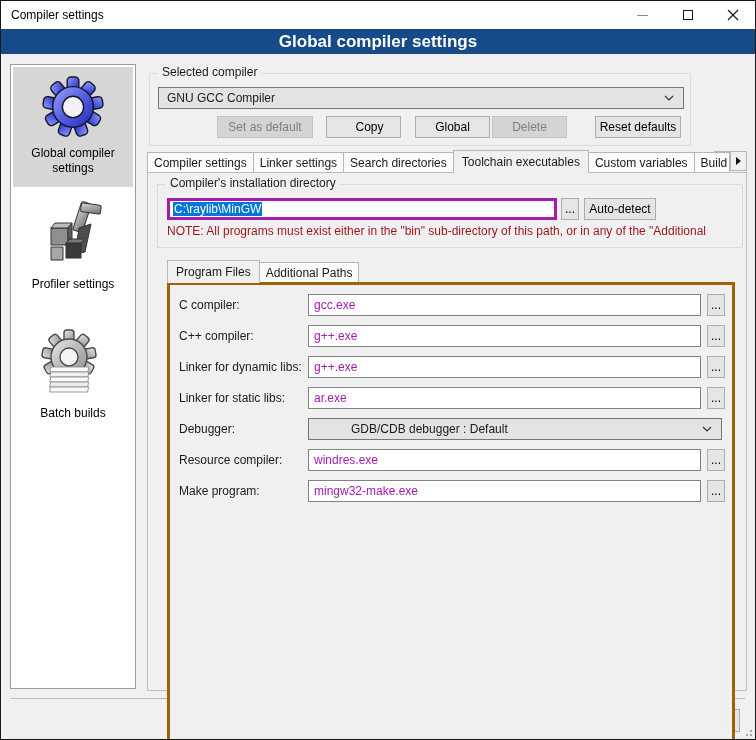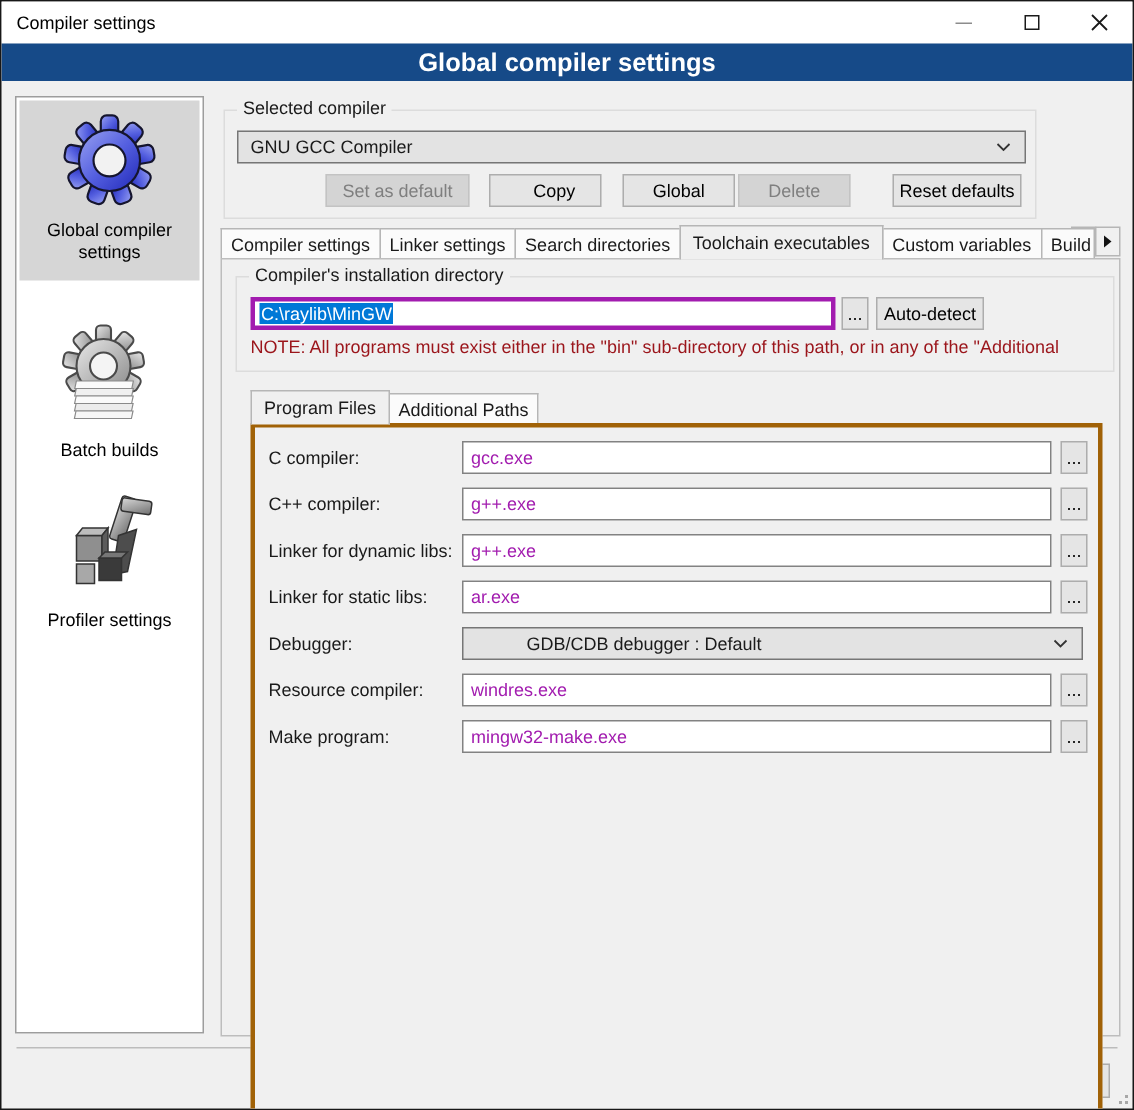--- a/index.html
+++ b/index.html
@@ -159,20 +159,43 @@
             <rect x="-6" y="-31" width="12" height="14" rx="4" transform="translate(32,33) rotate(200)"></rect>
             <rect x="-6" y="-31" width="12" height="14" rx="4" transform="translate(32,33) rotate(240)"></rect>
             <rect x="-6" y="-31" width="12" height="14" rx="4" transform="translate(32,33) rotate(280)"></rect>
             <rect x="-6" y="-31" width="12" height="14" rx="4" transform="translate(32,33) rotate(320)"></rect>
           </g>
           <circle cx="32" cy="33" r="21" fill="url(#gb)" stroke="#15152e" stroke-width="1.5"></circle>
           <circle cx="32" cy="33" r="11" fill="#f2f2f2" stroke="#15152e" stroke-width="1.5"></circle>
         </g>
       </svg>
       <span class="sb-label">Global compiler settings</span>
+    </div>
+
+    <div class="sb-item i2">
+      <svg class="icon-svg" width="64" height="70" viewBox="0 0 64 70">
+        <defs>
+          <linearGradient id="cg" x1="0" y1="0" x2="1" y2="1">
+            <stop offset="0" stop-color="#d9d9d9"></stop>
+              <stop offset="1" stop-color="#6f6f6f"></stop>
+          </linearGradient>
+        </defs>
+        <g stroke="#333" stroke-width="1">
+          <rect x="36" y="2" width="10" height="30" rx="2" fill="url(#cg)" transform="rotate(18 41 17)"></rect>
+          <rect x="40" y="4" width="20" height="9" rx="2" fill="url(#cg)" transform="rotate(8 50 8)"></rect>
+          <path d="M38 28 L50 24 L44 52 L34 54 Z" fill="#4d4d4d"></path>
+          <rect x="10" y="28" width="17" height="17" fill="#8f8f8f"></rect>
+          <path d="M10 28 L14 23 L31 23 L27 28 Z" fill="#bdbdbd"></path>
+          <path d="M27 28 L31 23 L31 40 L27 45 Z" fill="#5c5c5c"></path>
+          <rect x="25" y="43" width="15" height="15" fill="#3a3a3a"></rect>
+          <path d="M25 43 L29 39 L44 39 L40 43 Z" fill="#777"></path>
+          <path d="M10 47 L22 47 L22 60 L10 60 Z" fill="#a8a8a8"></path>
+        </g>
+      </svg>
+      <span class="sb-label">Profiler settings</span>
     </div>
 
     <div class="sb-item i3">
       <svg class="icon-svg" width="64" height="70" viewBox="0 0 64 70">
         <defs>
           <linearGradient id="gg" x1="0" y1="0" x2="1" y2="1">
             <stop offset="0" stop-color="#e8e8e8"></stop>
               <stop offset="1" stop-color="#8a8a8a"></stop>
           </linearGradient>
         </defs>
@@ -192,43 +215,20 @@
         <g stroke="#8a8a8a" stroke-width="0.8">
           <rect x="18" y="38" width="38" height="5" fill="#fafafa" transform="skewX(-12)"></rect>
           <rect x="19" y="43" width="38" height="5" fill="#f0f0f0" transform="skewX(-12)"></rect>
           <rect x="20" y="48" width="38" height="5" fill="#fafafa" transform="skewX(-12)"></rect>
           <rect x="21" y="53" width="38" height="5" fill="#ececec" transform="skewX(-12)"></rect>
           <rect x="22" y="58" width="38" height="5" fill="#f7f7f7" transform="skewX(-12)"></rect>
         </g>
       </svg>
       <span class="sb-label">Batch builds</span>
     </div>
-
-    <div class="sb-item i2">
-      <svg class="icon-svg" width="64" height="70" viewBox="0 0 64 70">
-        <defs>
-          <linearGradient id="cg" x1="0" y1="0" x2="1" y2="1">
-            <stop offset="0" stop-color="#d9d9d9"></stop>
-              <stop offset="1" stop-color="#6f6f6f"></stop>
-          </linearGradient>
-        </defs>
-        <g stroke="#333" stroke-width="1">
-          <rect x="36" y="2" width="10" height="30" rx="2" fill="url(#cg)" transform="rotate(18 41 17)"></rect>
-          <rect x="40" y="4" width="20" height="9" rx="2" fill="url(#cg)" transform="rotate(8 50 8)"></rect>
-          <path d="M38 28 L50 24 L44 52 L34 54 Z" fill="#4d4d4d"></path>
-          <rect x="10" y="28" width="17" height="17" fill="#8f8f8f"></rect>
-          <path d="M10 28 L14 23 L31 23 L27 28 Z" fill="#bdbdbd"></path>
-          <path d="M27 28 L31 23 L31 40 L27 45 Z" fill="#5c5c5c"></path>
-          <rect x="25" y="43" width="15" height="15" fill="#3a3a3a"></rect>
-          <path d="M25 43 L29 39 L44 39 L40 43 Z" fill="#777"></path>
-          <path d="M10 47 L22 47 L22 60 L10 60 Z" fill="#a8a8a8"></path>
-        </g>
-      </svg>
-      <span class="sb-label">Profiler settings</span>
-    </div>
   </div>
 
   <div class="groupbox group-selcomp">
     <span class="legend">Selected compiler</span>
     <div class="combo selcomp-combo">
       <span class="combo-text">GNU GCC Compiler</span>
       <span class="chev">
         <svg width="10" height="6" viewBox="0 0 10 6">
             <path d="M1 1 L5 5 L9 1" stroke="#333" stroke-width="1.2" fill="none"></path>
           </svg>

